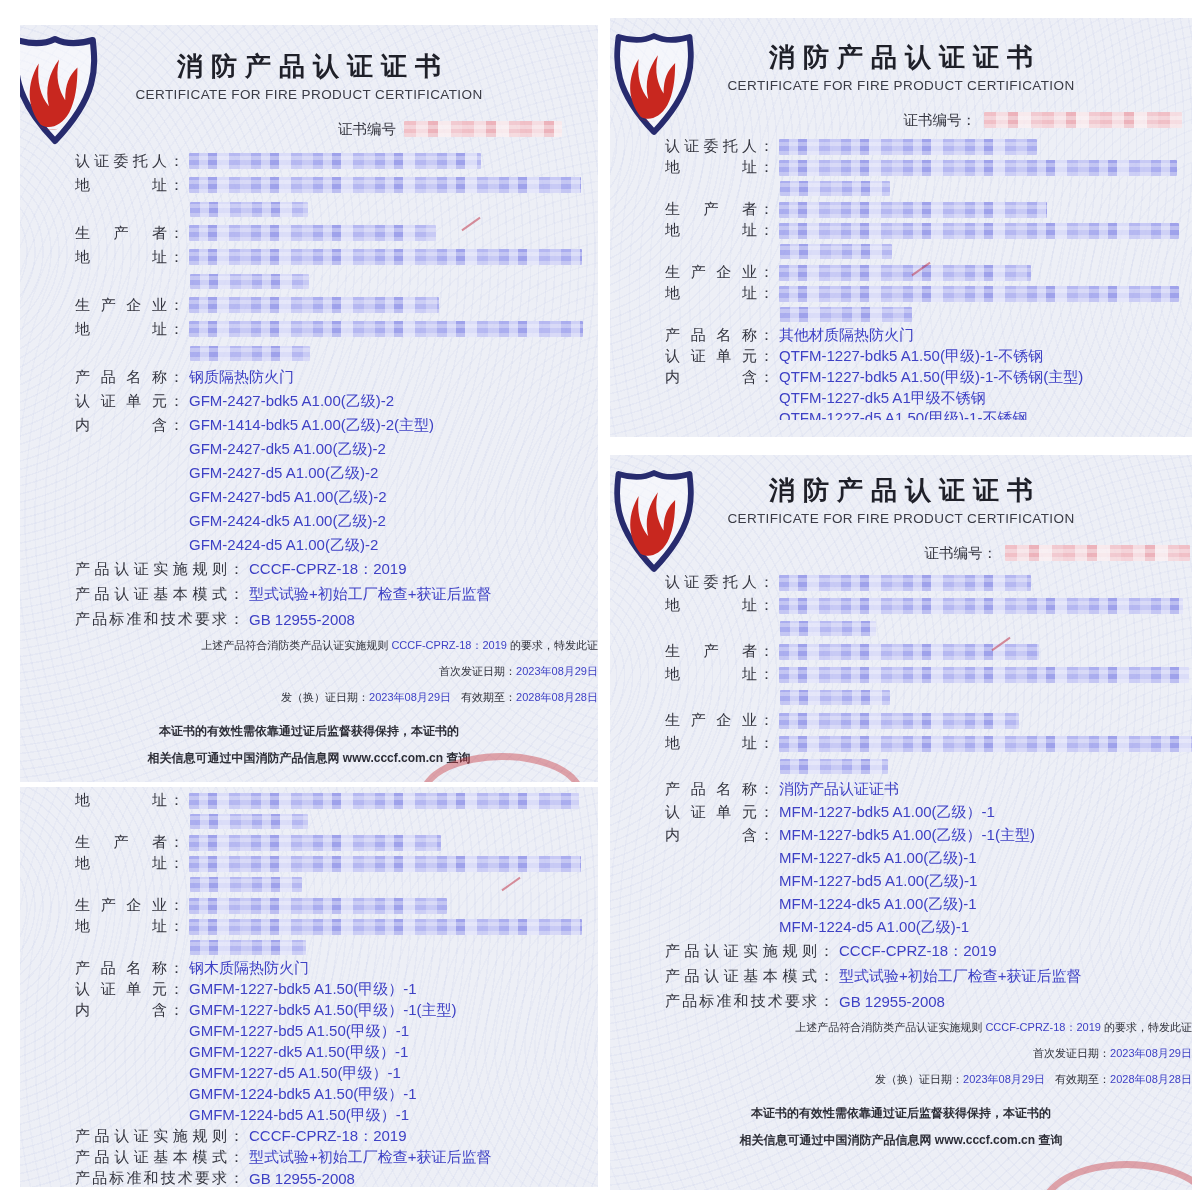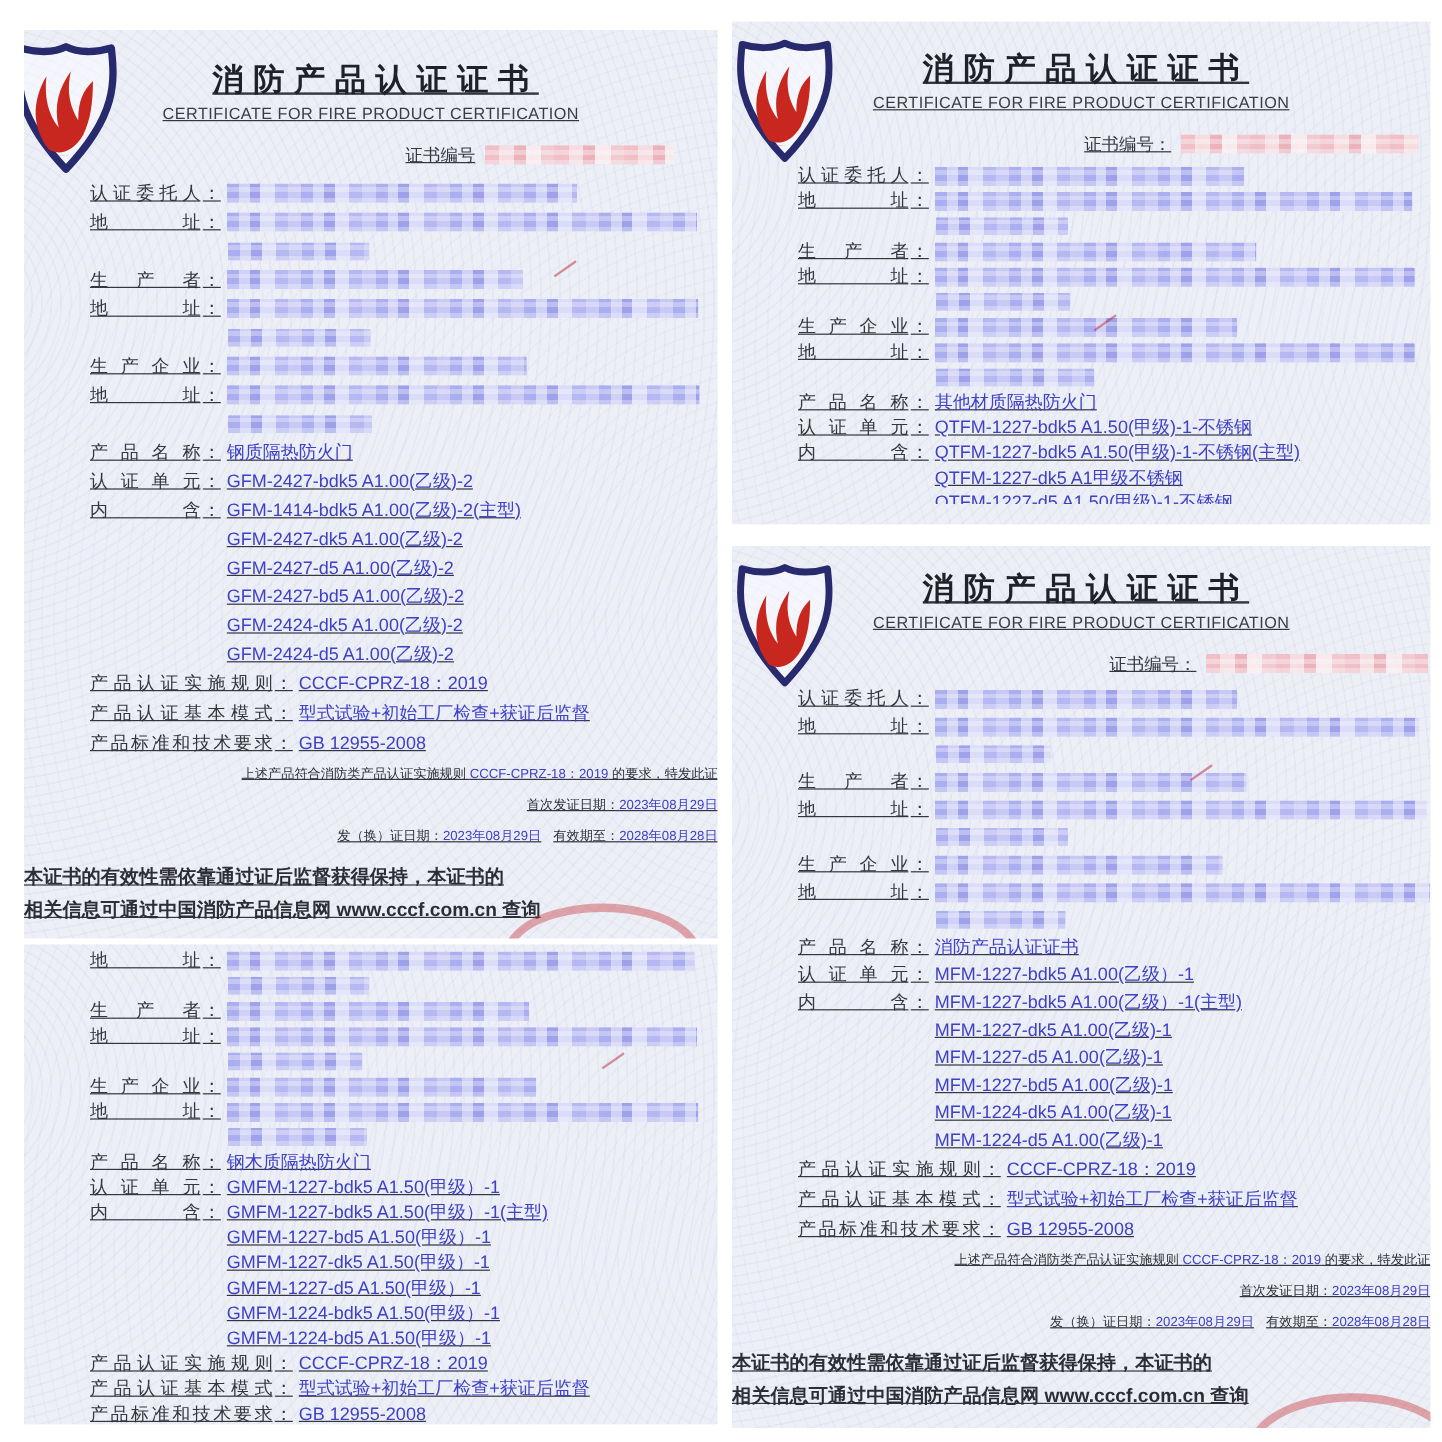--- a/index.html
+++ b/index.html
@@ -4,21 +4,20 @@
 <style>
   html,body{margin:0;padding:0;}
   body{width:1202px;height:1202px;background:#ffffff;font-family:"Liberation Sans",sans-serif;}
   .page{position:relative;width:1202px;height:1202px;background:#ffffff;overflow:hidden;}
   .cert{
     position:absolute;overflow:hidden;color:#34353f;
     background-color:#edeff6;
     background-image:
       repeating-radial-gradient(circle at -10% 30%, rgba(140,155,215,.08) 0 1.5px, transparent 1.5px 8px),
       repeating-radial-gradient(circle at 110% 65%, rgba(140,155,215,.06) 0 1.5px, transparent 1.5px 10px);
-    text-decoration: underline;
   }
   .ca{left:20px;top:25px;width:578px;height:757px;}
   .cb{left:20px;top:787px;width:578px;height:400px;}
   .cc{left:610px;top:18px;width:582px;height:419px;}
   .cd{left:610px;top:455px;width:582px;height:735px;}
   .logo{position:absolute;}
   .ca .logo{left:-16px;top:6px;width:102px;height:118px;}
   .cc .logo{left:-4px;top:10px;width:96px;height:112px;}
   .cd .logo{left:-4px;top:10px;width:96px;height:112px;}
   .c-title{margin:0;text-align:center;font-size:26px;font-weight:bold;letter-spacing:8px;text-indent:8px;color:#1f2029;line-height:34px;}
@@ -48,21 +47,21 @@
     background-image:
       repeating-linear-gradient(0deg, rgba(255,255,255,.32) 0 4px, rgba(255,255,255,0) 4px 9px),
       repeating-linear-gradient(90deg,#9da0ee 0 10px,#c9cbf7 10px 19px,#8f92e9 19px 28px,#d8daf9 28px 40px,#aaadf1 40px 51px,#c1c3f5 51px 62px);}
   .redact.sm{height:15px;}
   .pink{background-image:
       repeating-linear-gradient(0deg, rgba(255,255,255,.35) 0 4px, rgba(255,255,255,0) 4px 8px),
       repeating-linear-gradient(90deg,#f2b6bd 0 12px,#f9dade 12px 24px,#eda6af 24px 34px,#fbe9ec 34px 47px,#f4c3c9 47px 58px);}
   .center-line{text-align:right;font-size:11px;line-height:26px;color:#2e2f38;white-space:nowrap;}
   .bv{color:#3e41c5;}
   .gap-l{margin-left:10px;}
-  .foot{text-align:left;font-size:16px;font-weight:bold;color:#2c2d36;line-height:27px;margin-top:8px;}
+  .foot{text-align:center;font-size:12px;font-weight:bold;color:#2c2d36;line-height:27px;margin-top:8px;}
   .seal{position:absolute;border:7px solid rgba(201,53,59,.42);border-radius:50%;}
   .seal-a{left:400px;top:728px;width:150px;height:70px;}
   .seal-d{left:430px;top:706px;width:160px;height:80px;}
   .pen{position:absolute;width:22px;height:2px;background:rgba(190,40,60,.5);transform:rotate(-35deg);}
 </style>
 </head>
 <body>
 
 <svg width="0" height="0" style="position:absolute">
   <defs>
@@ -390,21 +389,20 @@
         <span class="lbl">认证单元</span>
           <span class="colon">：</span>
         <span class="val">MFM-1227-bdk5 A1.00(乙级）-1</span>
       </div>
       <div class="row">
         <span class="lbl">内含</span>
           <span class="colon">：</span>
         <span class="val">MFM-1227-bdk5 A1.00(乙级）-1(主型)</span>
       </div>
       <div class="row model">MFM-1227-dk5 A1.00(乙级)-1</div>
-      <div class="row model">MFM-1227-d5 A1.00(乙级)-1</div>
       <div class="row model">MFM-1227-bd5 A1.00(乙级)-1</div>
       <div class="row model">MFM-1224-dk5 A1.00(乙级)-1</div>
       <div class="row model">MFM-1224-d5 A1.00(乙级)-1</div>
       <div class="row" style="height:25px">
         <span class="lbl lblw">产品认证实施规则</span>
           <span class="colon">：</span>
         <span class="val">CCCF-CPRZ-18：2019</span>
       </div>
       <div class="row" style="height:25px">
         <span class="lbl lblw">产品认证基本模式</span>

